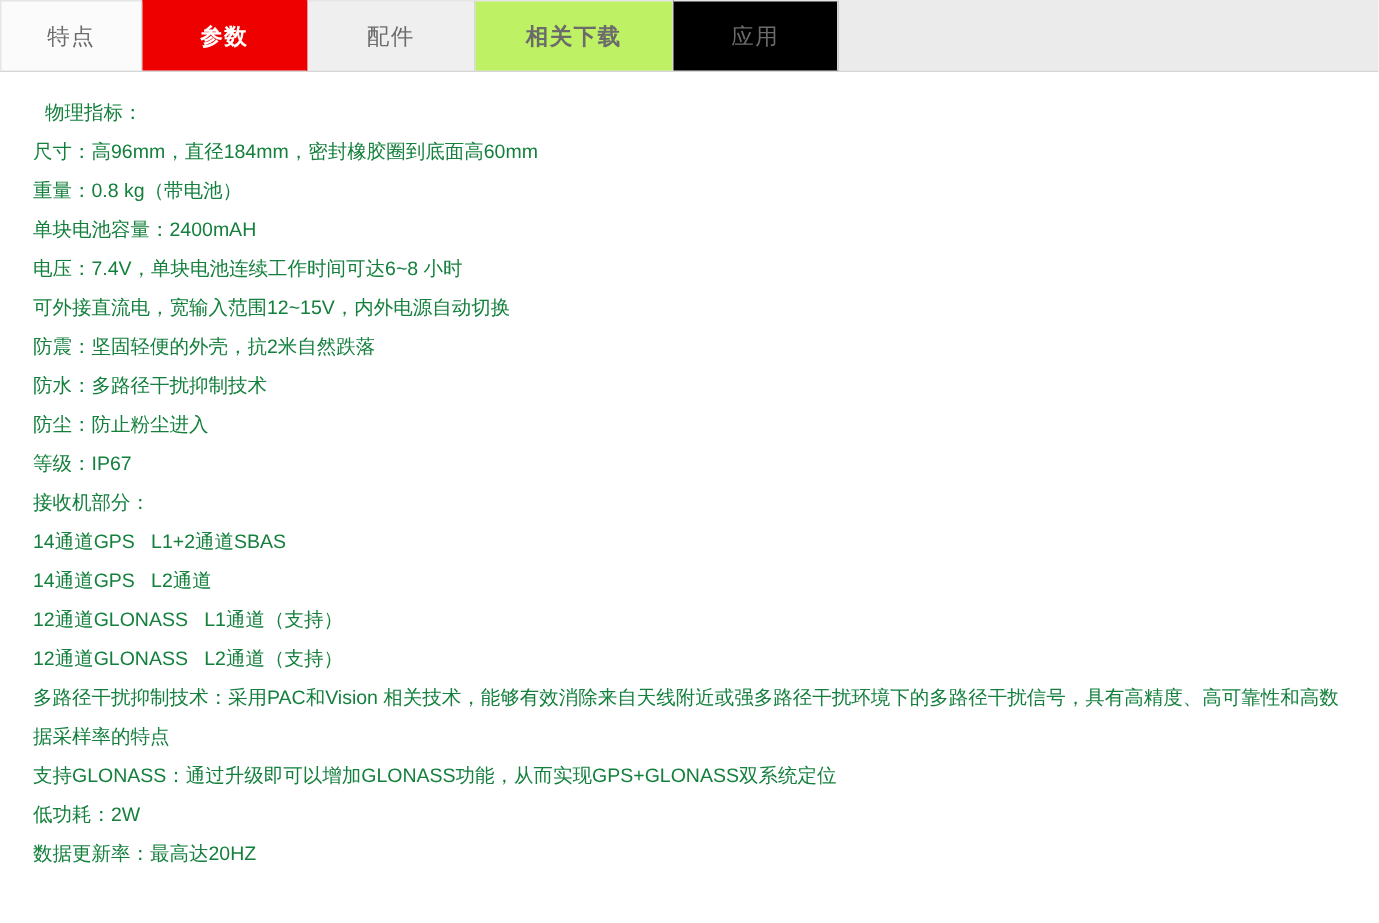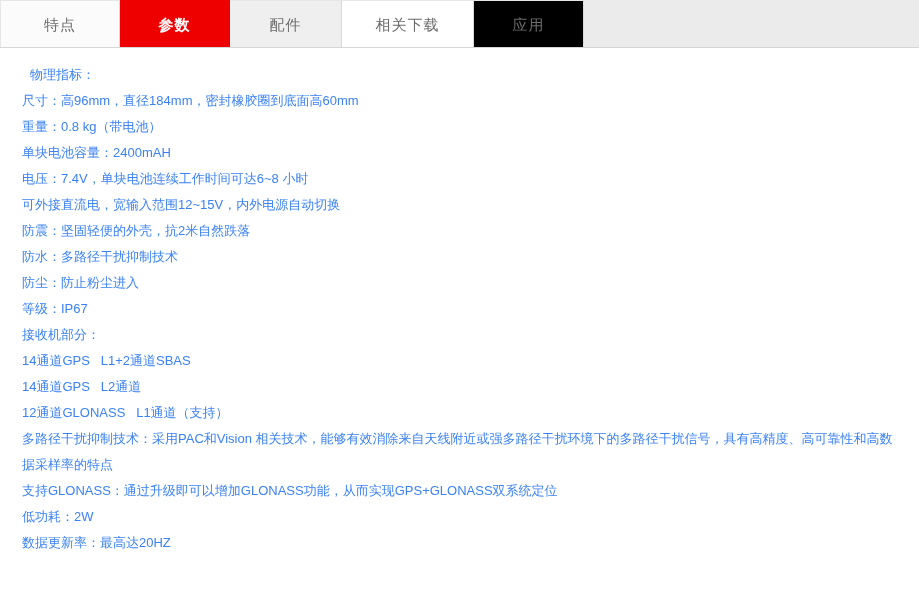--- a/index.html
+++ b/index.html
@@ -41,24 +41,24 @@
     background: #f7f7f7;
     border-right: 1px solid #d8d8d8;
     border-top: 1px solid #e6e6e6;
     cursor: pointer;
     user-select: none;
     letter-spacing: 1px;
   }
   .tab:first-child {
     border-left: 1px solid #e6e6e6;
   }
-  .tab.t0 { width: 120px; background: #fbfbfb; }
+  .tab.t0 { width: 95px; background: #fbfbfb; }
   .tab.t1 { width: 110px; }
   .tab.t2 { width: 112px; background: #efefef; }
-  .tab.t3 { width: 132px; background: #ffffff; }
+  .tab.t3 { width: 132px; background: #bef264; font-weight: bold; }
   .tab.t4 { width: 110px; background: #000000; }
   .tab.active {
     background: #ee0000;
     color: #ffffff;
     font-weight: bold;
     border-right: 1px solid #ee0000;
     border-top: 1px solid #ee0000;
     margin-top: 40px;
   }
   .tab-filler {
@@ -70,21 +70,21 @@
   
   .content {
     padding: 14px 18px 0 22px;
     box-sizing: border-box;
     height: 567px;
     overflow: hidden;
   }
   .spec-line {
     font-size: 13px;
     line-height: 26px;
-    color: #3b82f6;
+    color: #15803d;
     margin: 0 0 0 0;
     padding: 0 0 0 0;
     white-space: pre-wrap;
     word-break: break-all;
   }
   .spec-line.indent {
     padding-left: 8px;
   }
   .spec-line.wrap {
     line-height: 26px;
@@ -112,19 +112,20 @@
     <div class="spec-line">电压：7.4V，单块电池连续工作时间可达6~8 小时</div>
     <div class="spec-line">可外接直流电，宽输入范围12~15V，内外电源自动切换</div>
     <div class="spec-line">防震：坚固轻便的外壳，抗2米自然跌落</div>
     <div class="spec-line">防水：多路径干扰抑制技术</div>
     <div class="spec-line">防尘：防止粉尘进入</div>
     <div class="spec-line">等级：IP67</div>
     <div class="spec-line">接收机部分：</div>
     <div class="spec-line">14通道GPS   L1+2通道SBAS</div>
     <div class="spec-line">14通道GPS   L2通道</div>
     <div class="spec-line">12通道GLONASS   L1通道（支持）</div>
+    <div class="spec-line">12通道GLONASS   L2通道（支持）</div>
     <div class="spec-line wrap">多路径干扰抑制技术：采用PAC和Vision 相关技术，能够有效消除来自天线附近或强多路径干扰环境下的多路径干扰信号，具有高精度、高可靠性和高数据采样率的特点</div>
     <div class="spec-line">支持GLONASS：通过升级即可以增加GLONASS功能，从而实现GPS+GLONASS双系统定位</div>
     <div class="spec-line">低功耗：2W</div>
     <div class="spec-line">数据更新率：最高达20HZ</div>
   </div>
 
 </div>
 
 </body></html>

